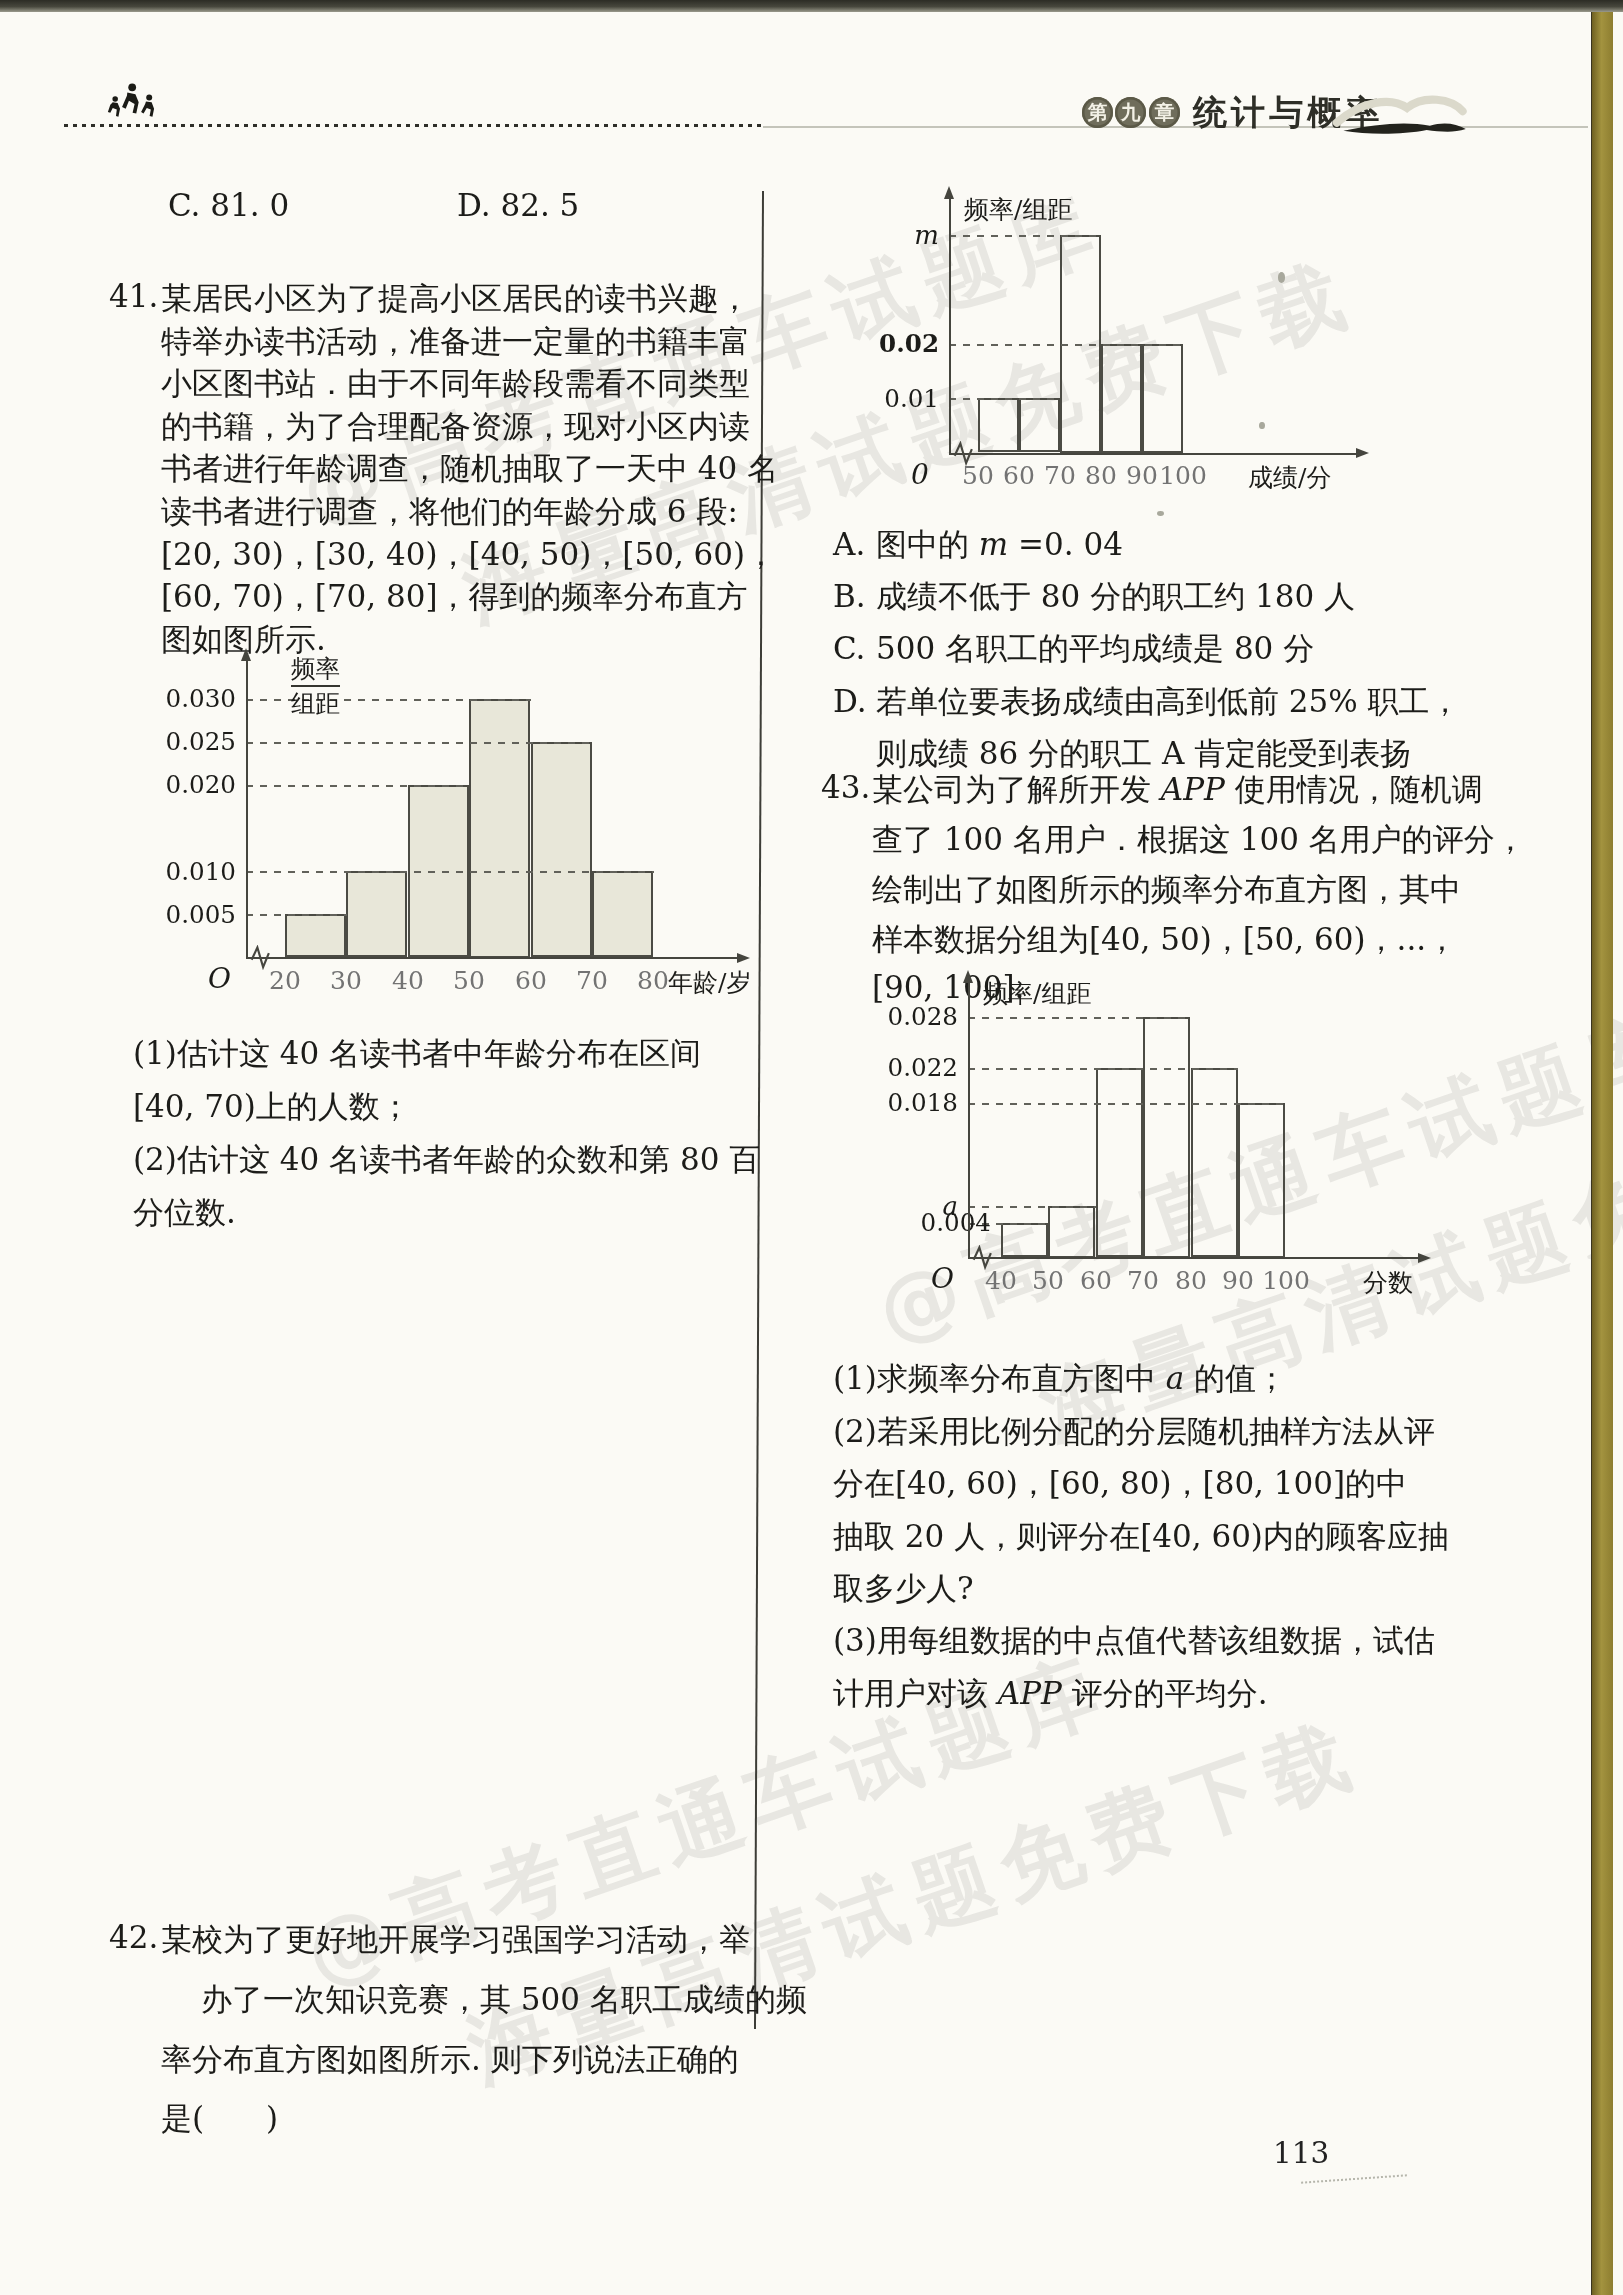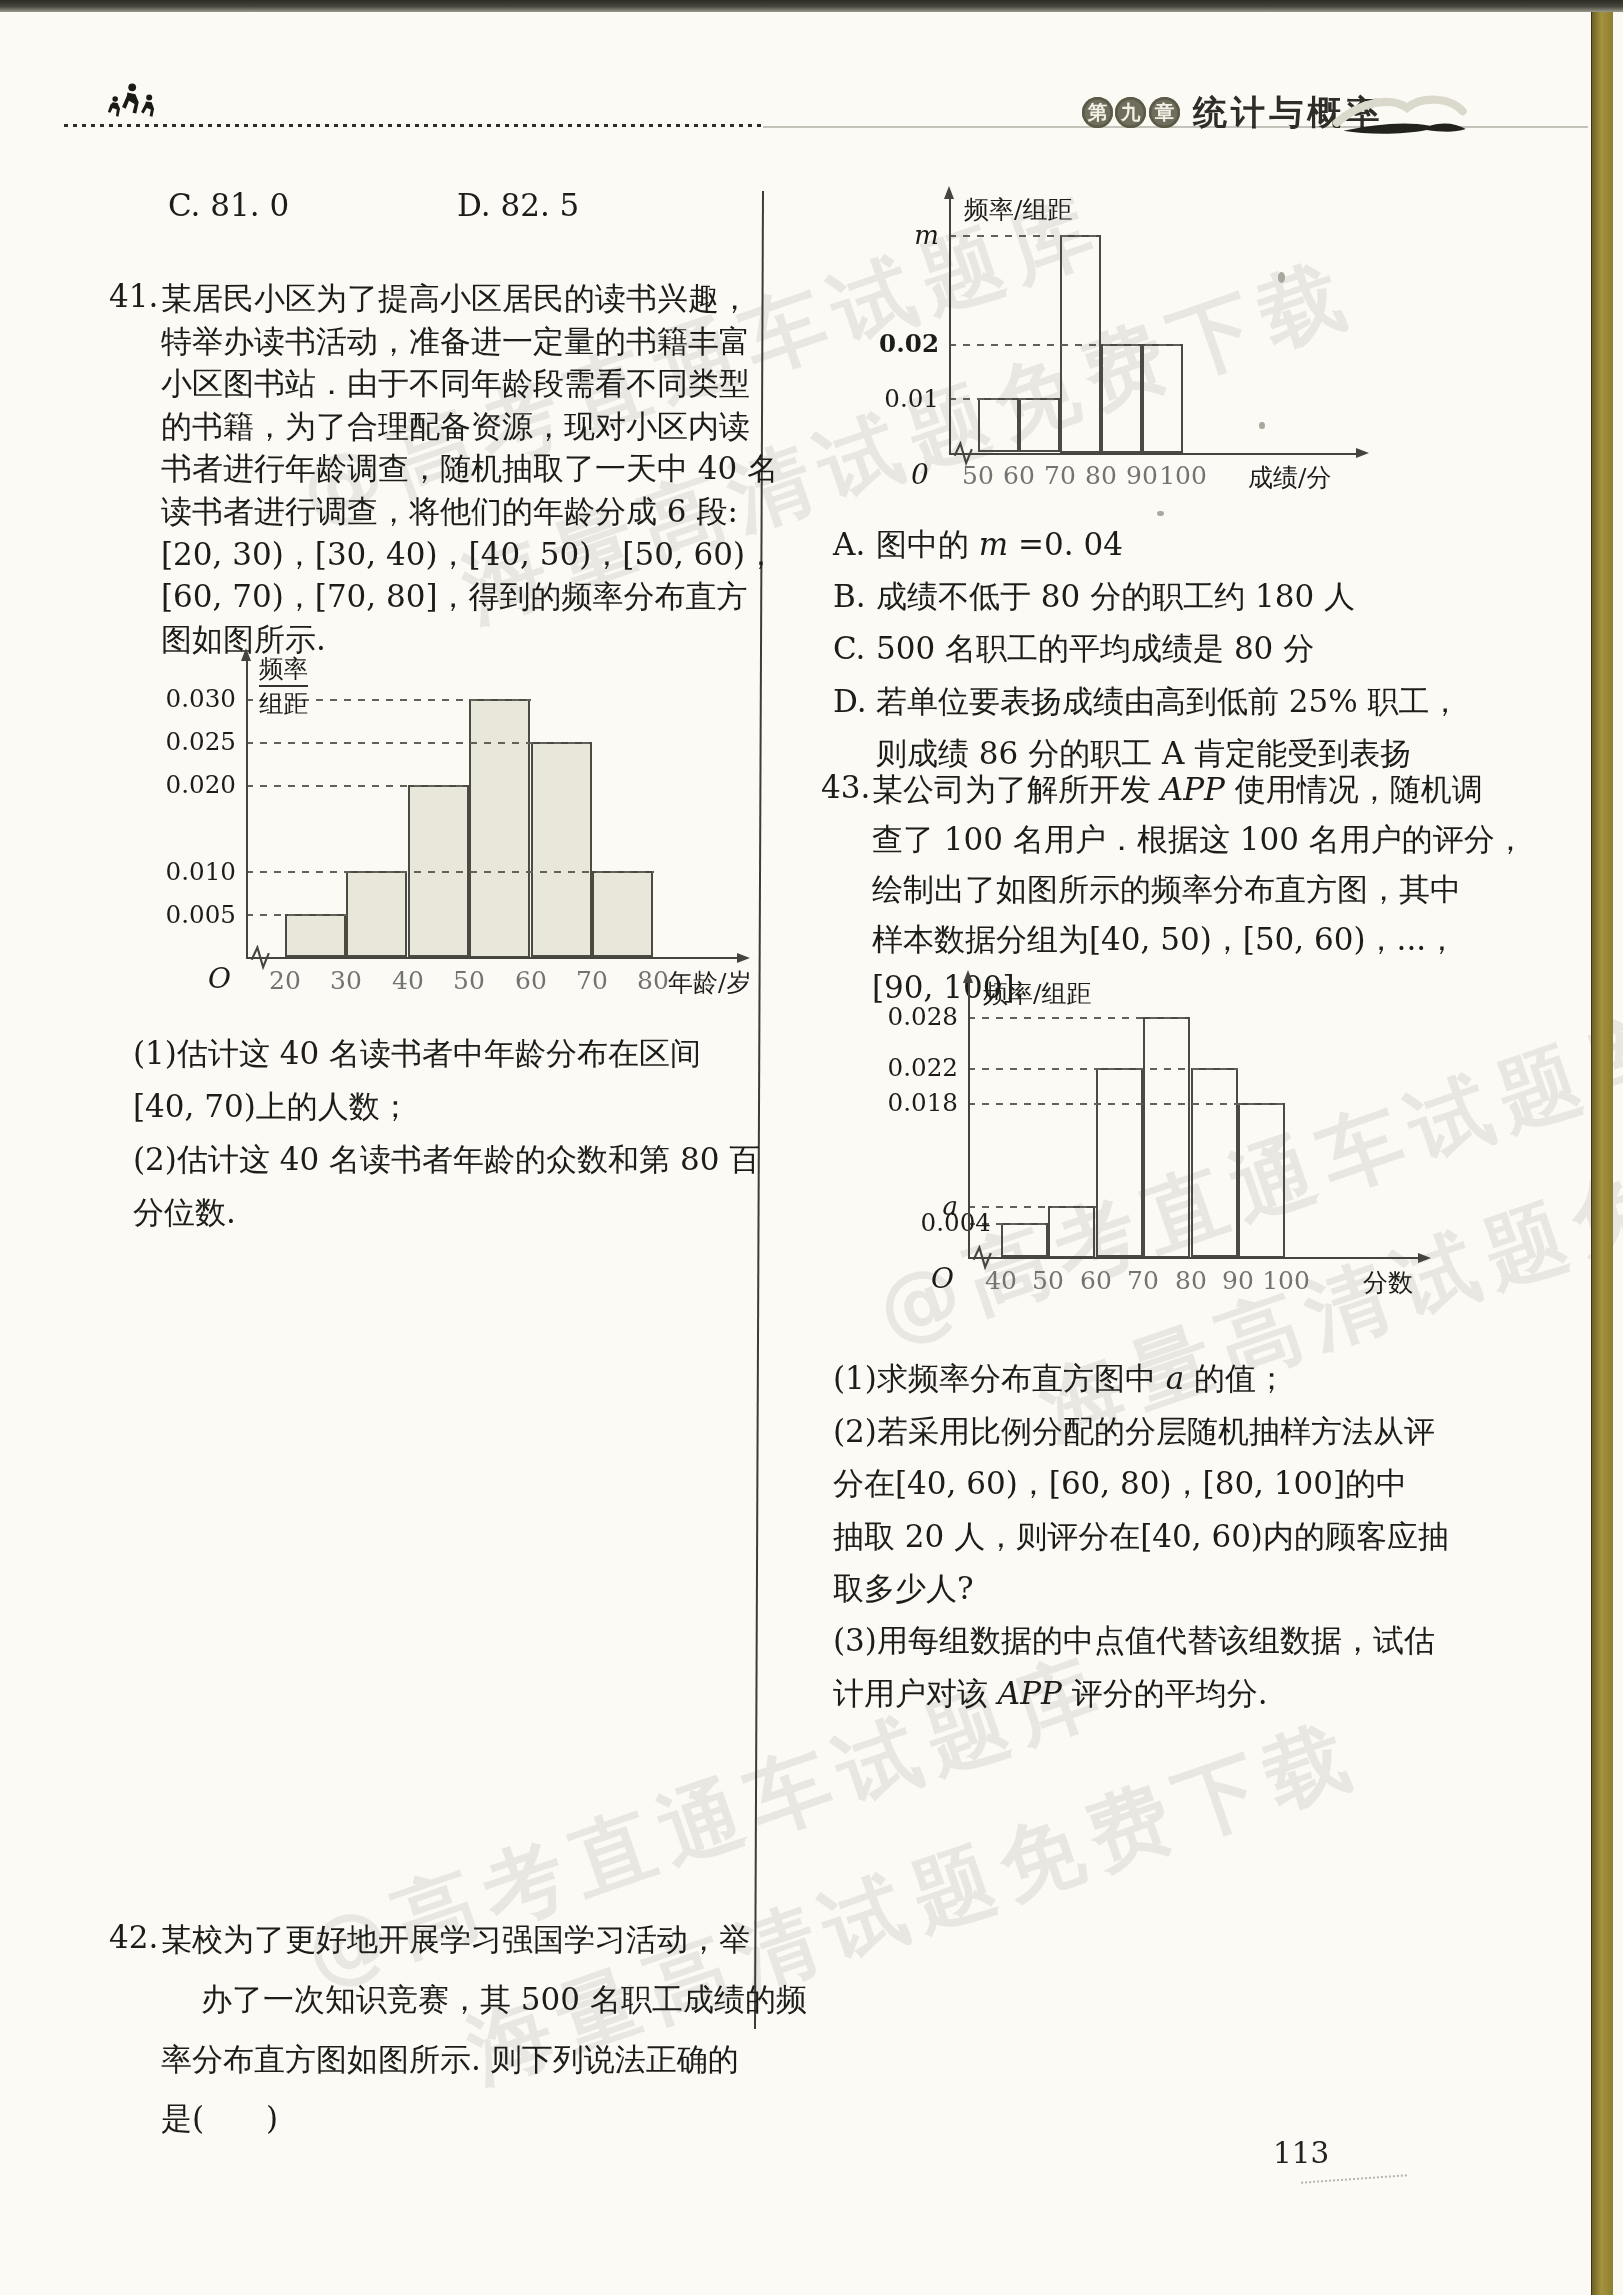--- a/index.html
+++ b/index.html
@@ -40,21 +40,21 @@
   .dash{height:2.1px;background:repeating-linear-gradient(90deg,#61615a 0 7.4px,transparent 7.4px 14px);}
   .yaxis{width:2px;background:#45453e;}
   .xaxis{height:2px;background:#45453e;}
   .arr-up{width:0;height:0;border-left:5.7px solid transparent;border-right:5.7px solid transparent;
      border-bottom:13px solid #45453e;}
   .arr-rt{width:0;height:0;border-top:5.7px solid transparent;border-bottom:5.7px solid transparent;
      border-left:13px solid #45453e;}
   .xtick{transform:translateX(-50%);font-size:25px;color:#737373;}
   .ytick{transform:translateX(-100%);font-size:24.6px;color:#1c1c19;text-align:right;}
   .xlabel,.ylabel{font-size:25px;color:#1c1c19;}
-  .yfrac{font-size:24.6px;color:#1c1c19;text-align:right;line-height:1.15;}
+  .yfrac{font-size:24.6px;color:#1c1c19;text-align:right;line-height:1.15;margin-left:32px;}
   .yfrac .yfrac-bot{position:static;border-top:2px solid #35352f;padding-top:2.5px;}
   .yfrac .yfrac-top{position:static;padding-bottom:2.5px;}
   .origin{font-style:italic;font-size:28px;color:#1c1c19;}
   .speck{position:absolute;background:#a8a89c;border-radius:50%;z-index:1;}
   .smudge{position:absolute;width:106px;height:0;border-top:2.5px dotted #b5b5ab;
      transform:rotate(-4deg);z-index:1;}
   .page-num{position:absolute;font-size:29.5px;color:#222;z-index:2;}
 </style>
 </head>
 <body>

